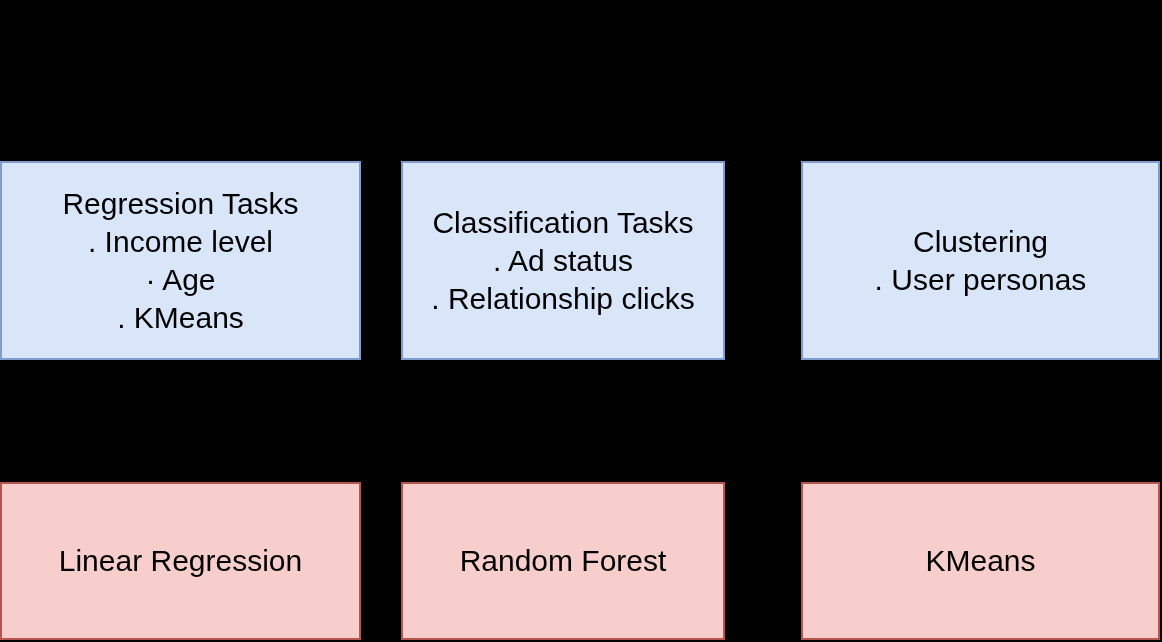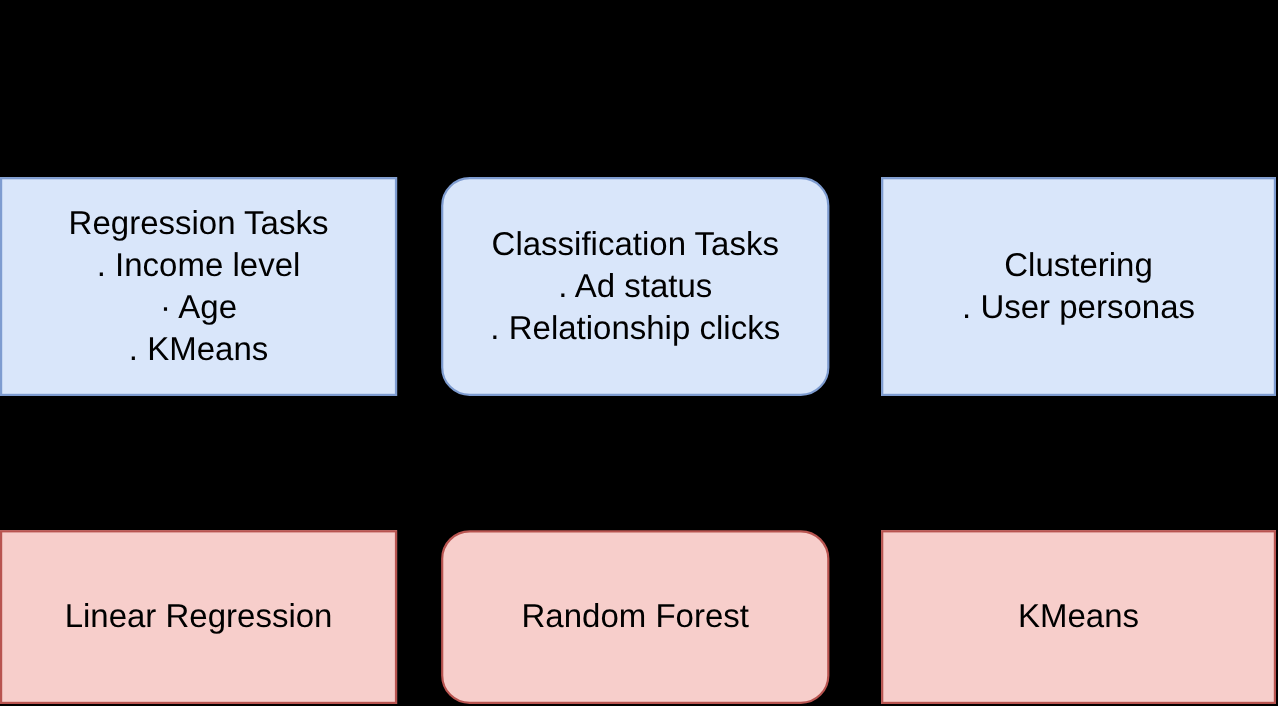--- a/index.html
+++ b/index.html
@@ -36,21 +36,21 @@
     border-color: var(--task_border, #7e9cd0);
   }
   .model {
     top: 482px;
     height: 158px;
     background: var(--model_fill, #f7cecb);
     border-color: var(--model_border, #b85450);
     align-items: center;
   }
   .c1 { left: 0;     width: 361px; }
-  .c2 { left: 401px; width: 353px; border-radius: 26px; }
+  .c2 { left: 401px; width: 324px; }
   .c3 { left: 801px; width: 359px; }
   .line { white-space: pre; }
 </style>
 </head>
 <body>
 
 <div class="canvas">
 
   <div class="node task c1">
     <div class="line">Regression Tasks</div>

